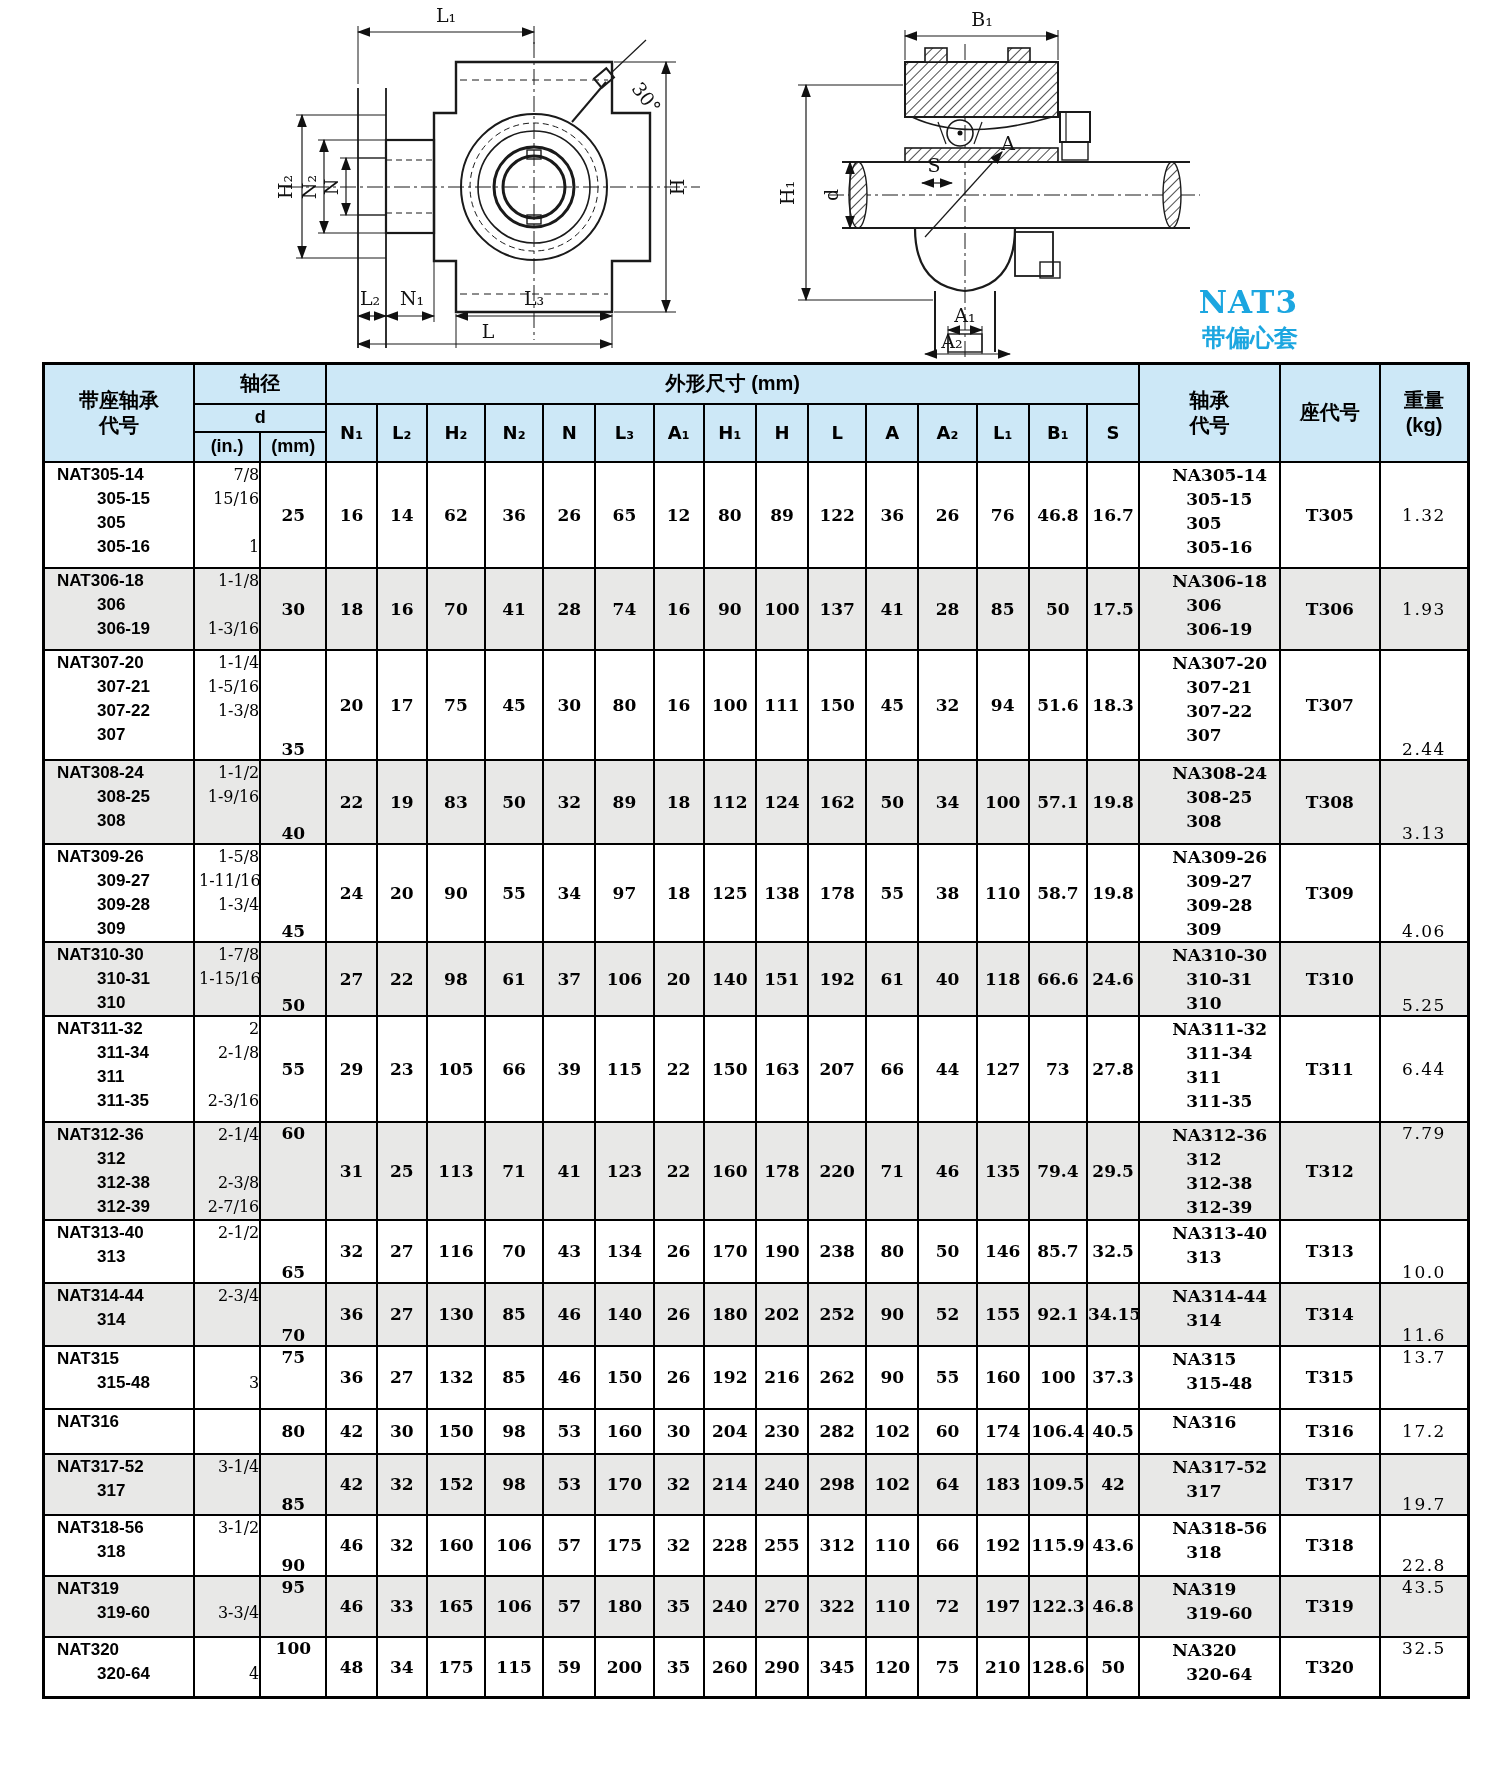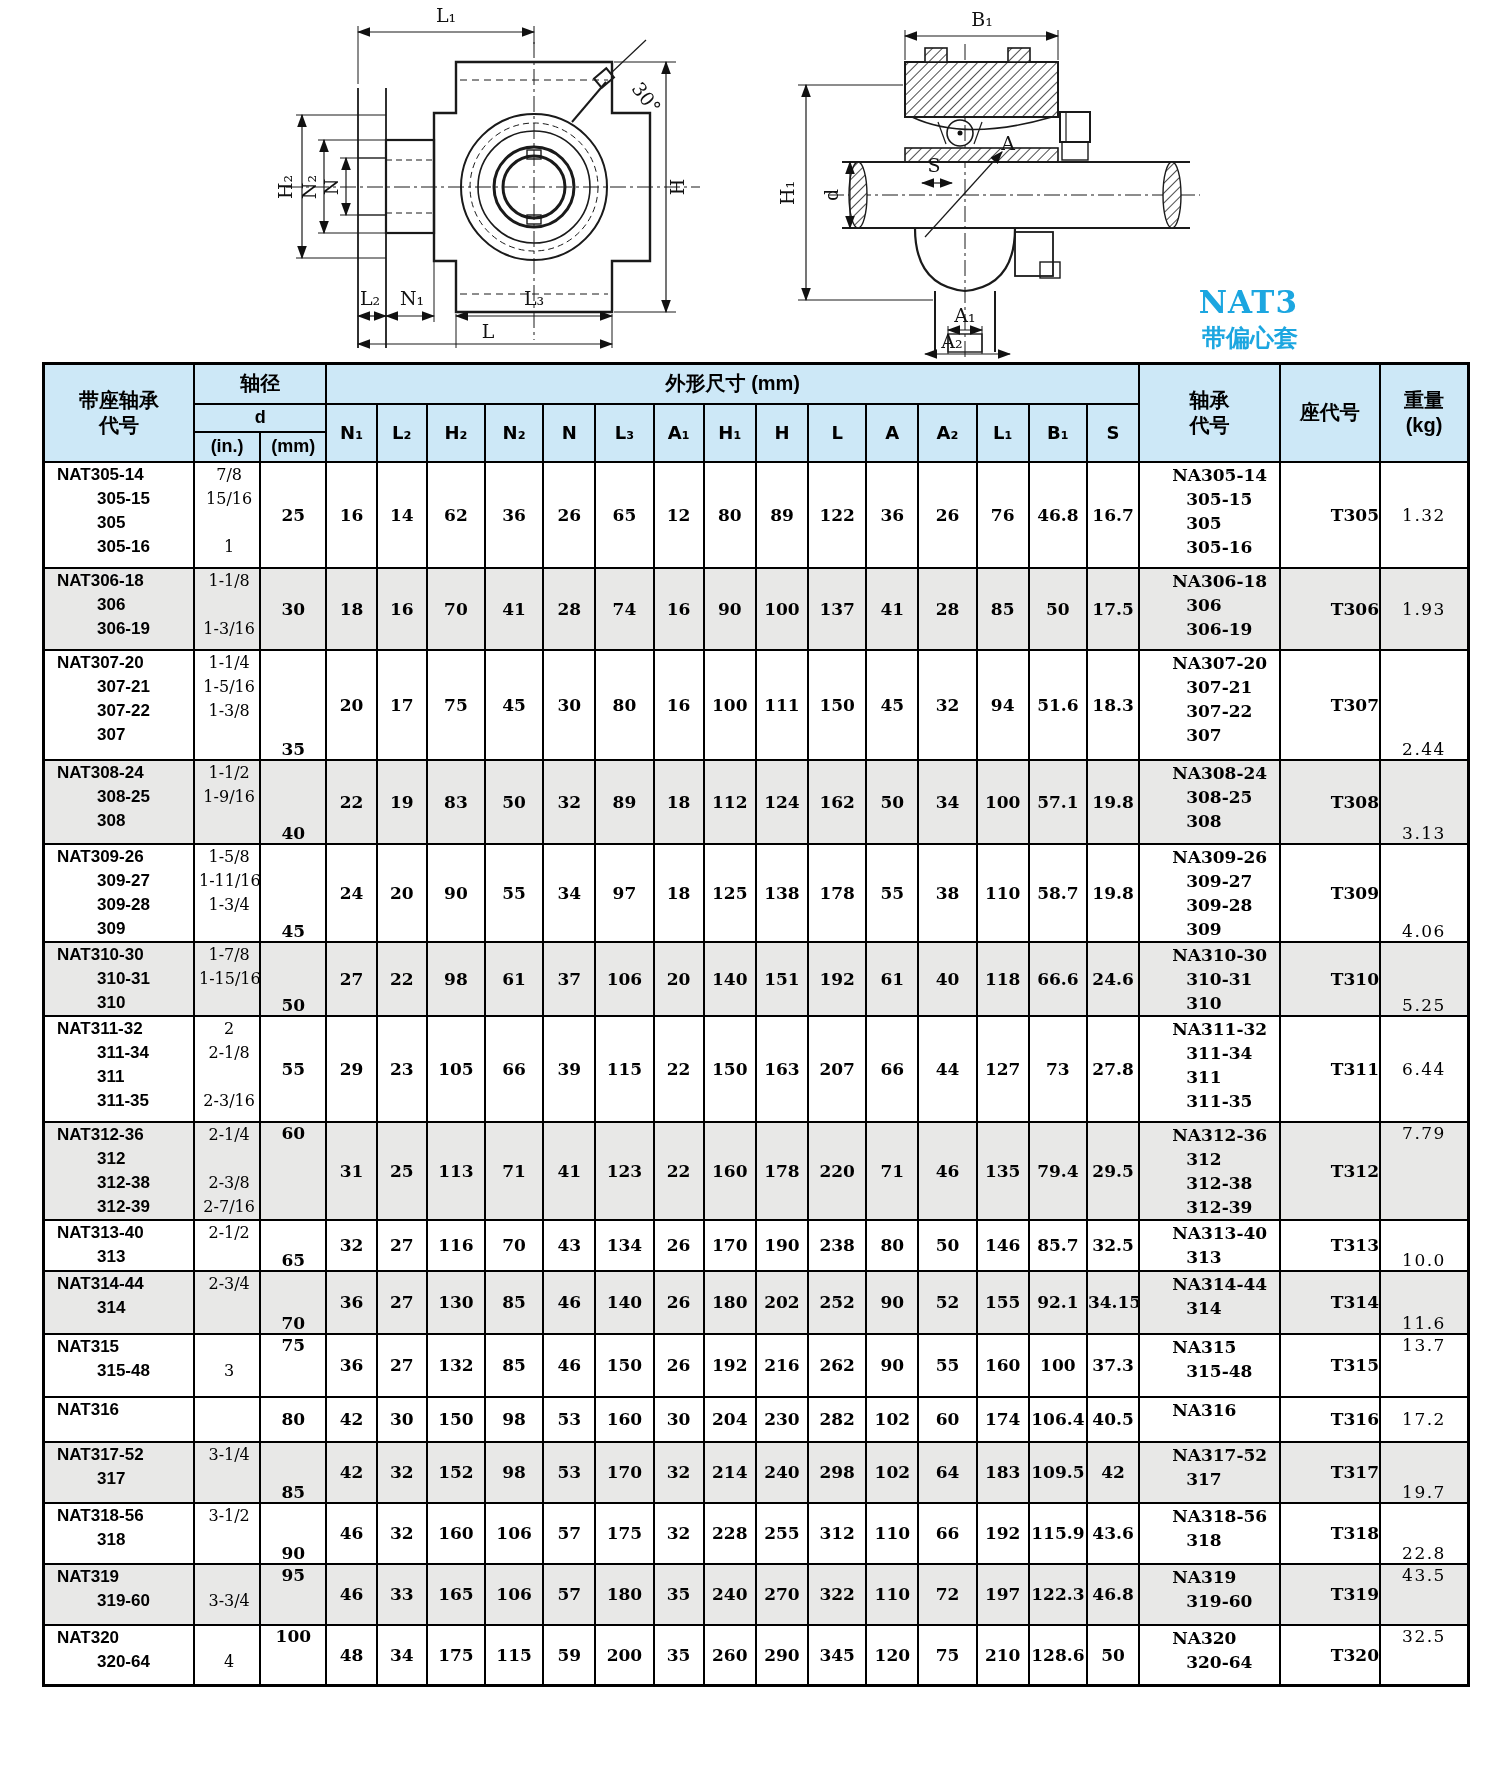--- a/index.html
+++ b/index.html
@@ -34,31 +34,31 @@
   #spec-table tbody tr.shaded td{background:#e8e8e7;}
   td.codes{vertical-align:top;padding-top:4px;}
   td.codes .ln{
     font:bold 17px "Liberation Sans", sans-serif;height:24px;line-height:24px;
     text-align:left;padding-left:12px;white-space:nowrap;
   }
   td.codes .ln.ind{padding-left:52px;}
   td.din{vertical-align:top;padding-top:4px;}
   td.din .ln{
     font:16px "DejaVu Serif", serif;height:24px;line-height:24px;
-    text-align:center;padding-left:4px;white-space:nowrap;
+    text-align:right;padding-left:4px;white-space:nowrap;
   }
   td.mm{font:bold 17px "DejaVu Serif", serif;text-align:center;}
   td.dim{font:bold 17px "DejaVu Serif", serif;text-align:center;vertical-align:middle;}
   td.bearing{vertical-align:top;padding-top:4px;}
   td.bearing .ln{
     font:bold 17px "DejaVu Serif", serif;height:24px;line-height:24px;
     text-align:left;padding-left:32px;white-space:nowrap;
   }
   td.bearing .ln.ind{padding-left:46px;}
-  td.housing{font:bold 17px "DejaVu Serif", serif;text-align:right;vertical-align:middle;}
+  td.housing{font:bold 17px "DejaVu Serif", serif;text-align:center;vertical-align:middle;}
   td.weight{font:17px "DejaVu Serif", serif;text-align:center;letter-spacing:1.5px;}
   td.vtop{vertical-align:top;padding-top:5px;}
   td.vmid{vertical-align:middle;}
   td.vbot{vertical-align:bottom;padding-bottom:6px;}
   
   .dw-line{stroke:#1a1a1a;fill:none;}
   .dw-txt{font:19px "DejaVu Serif", serif;fill:#111;}
 </style>
 </head>
 <body>
@@ -559,21 +559,21 @@
         <td class="dim">29.5</td>
         <td class="bearing">
           <div class="ln">NA312-36</div>
           <div class="ln ind">312</div>
           <div class="ln ind">312-38</div>
           <div class="ln ind">312-39</div>
         </td>
         <td class="housing">T312</td>
         <td class="weight vtop">7.79</td>
       </tr>
-      <tr style="height: 51px; margin-top: 8px;">
+      <tr style="height: 63px; margin-top: 8px;">
         <td class="codes">
           <div class="ln">NAT313-40</div>
           <div class="ln ind">313</div>
         </td>
         <td class="din">
           <div class="ln">2-1/2</div>
           <div class="ln"></div>
         </td>
         <td class="mm vbot">65</td>
         <td class="dim">32</td>

